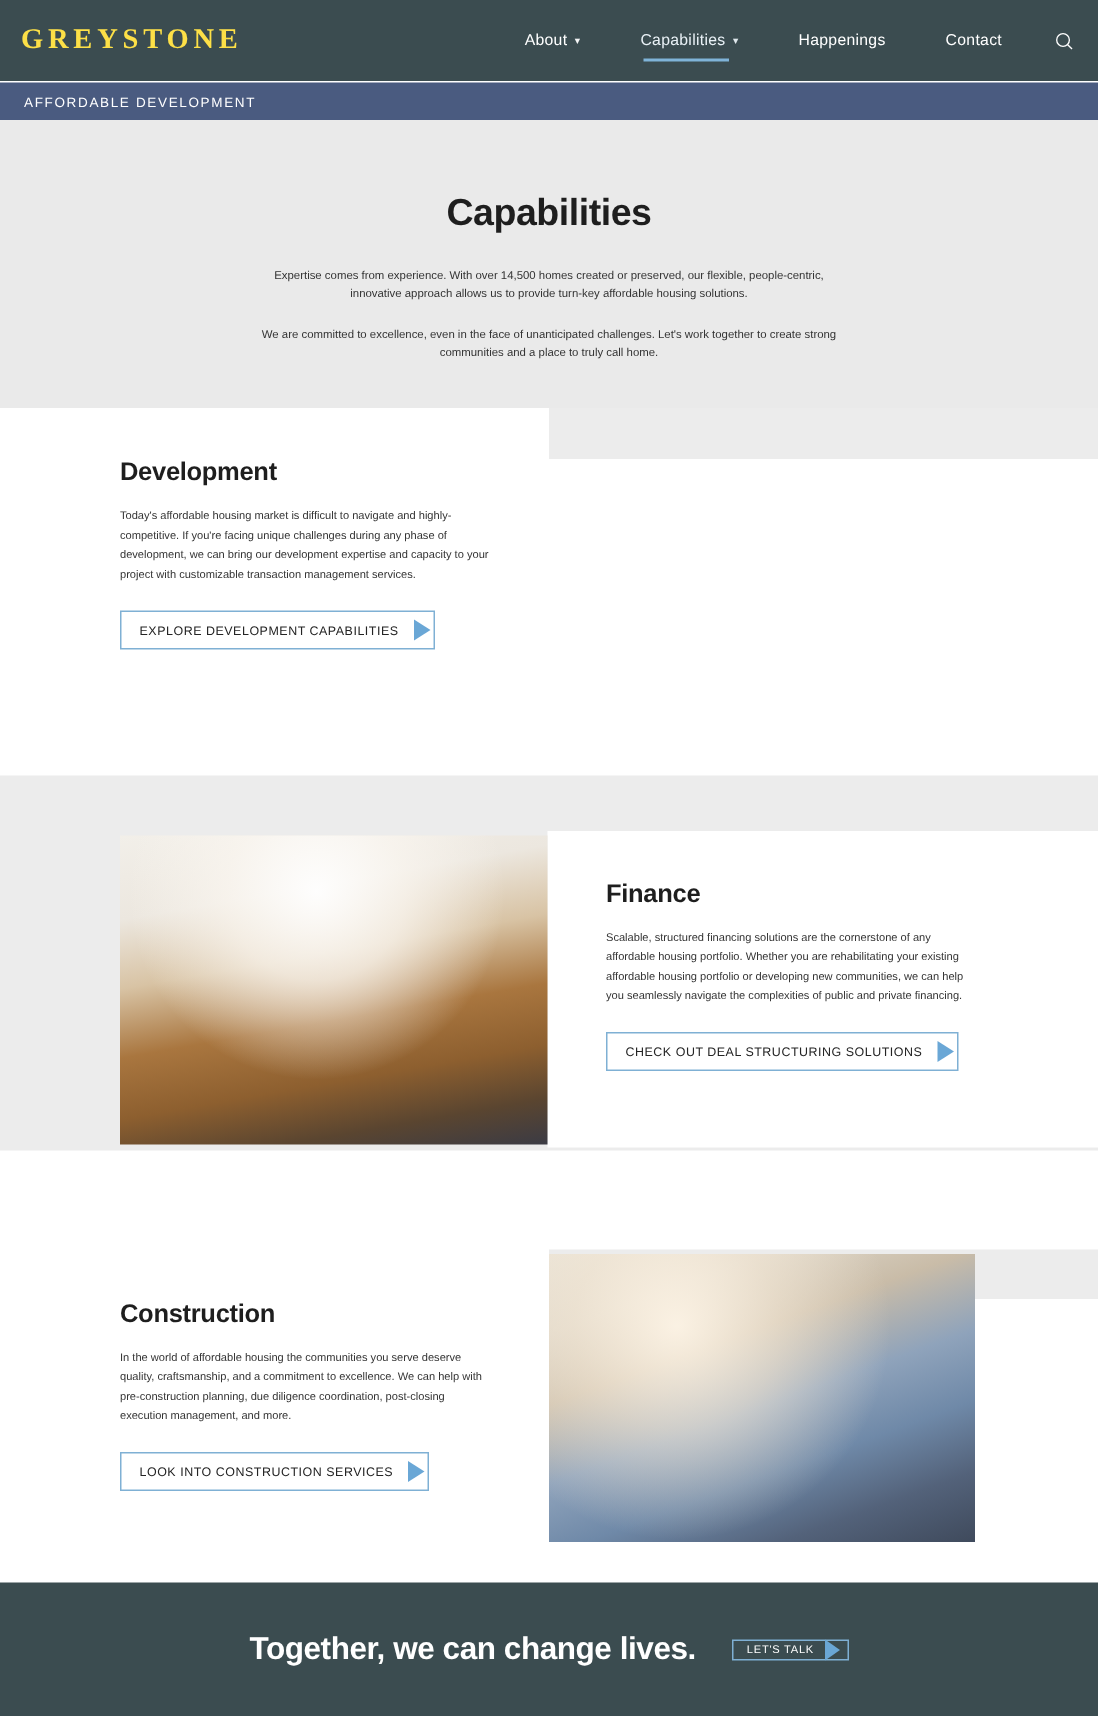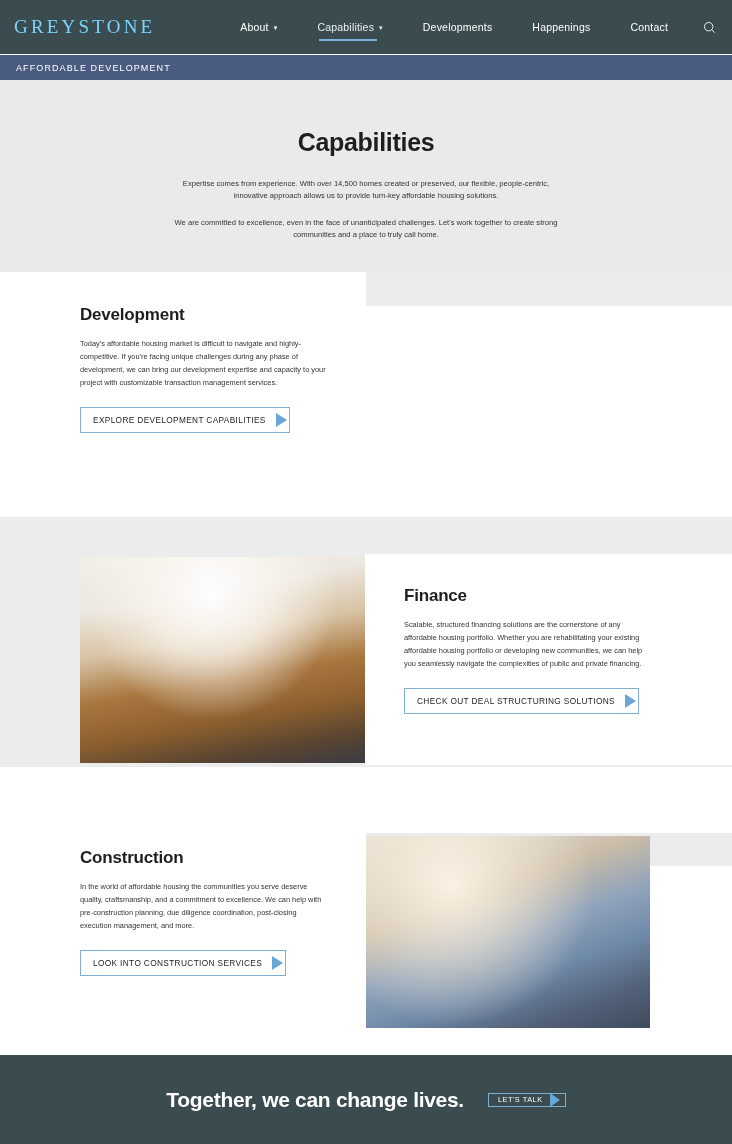--- a/index.html
+++ b/index.html
@@ -14,25 +14,25 @@
   .page { position:relative; width:732px; height:1144px; overflow:hidden; }
 
   
   .header {
     position:absolute; top:0; left:0; width:732px; height:54px;
     background:#3b4c50;
     display:flex; align-items:center;
   }
   .logo {
     margin-left:14px;
-    color:#7dd3fc;
+    color:#fde047;
     font-family:"Liberation Serif", serif;
     font-size:19px;
     letter-spacing:3.2px;
-    font-weight:400;
+    font-weight:700;
     white-space:nowrap;
   }
   .nav {
     margin-left:auto; margin-right:8px;
     display:flex; align-items:center; gap:12px;
     height:54px;
   }
   .nav-item {
     position:relative;
     color:#ffffff;
@@ -188,23 +188,20 @@
       <div class="nav-item">
         <span>About</span>
         <span class="caret">▾</span>
       </div>
 
       <div class="nav-item active">
         <span>Capabilities</span>
         <span class="caret">▾</span>
       </div>
 
-      <div class="nav-item">
-        <span>Developments</span>
-      </div>
 
       <div class="nav-item">
         <span>Happenings</span>
       </div>
 
       <div class="nav-item">
         <span>Contact</span>
       </div>
 
       <div class="search-btn">
@@ -250,21 +247,21 @@
     <div class="btn">
       <span class="btn-label">CHECK OUT DEAL STRUCTURING SOLUTIONS</span>
       <span class="btn-arrow"></span>
     </div>
   </div>
 
   <div class="band-gray" style="left:366px; top:833px; width:366px; height:33px;"></div>
 
   <div class="photo photo-con" style="left:366px; top:836px; width:284px; height:192px;"></div>
 
-  <div style="position:absolute; left:80px; top:848px; width:250px;">
+  <div style="position:absolute; left:80px; top:866px; width:250px;">
     <div class="sec-title">Construction</div>
     <div class="sec-body">In the world of affordable housing the communities you serve deserve quality, craftsmanship, and a commitment to excellence. We can help with pre-construction planning, due diligence coordination, post-closing execution management, and more.</div>
     <div class="btn">
       <span class="btn-label">LOOK INTO CONSTRUCTION SERVICES</span>
       <span class="btn-arrow"></span>
     </div>
   </div>
 
   <div class="cta">
     <div class="cta-inner">

